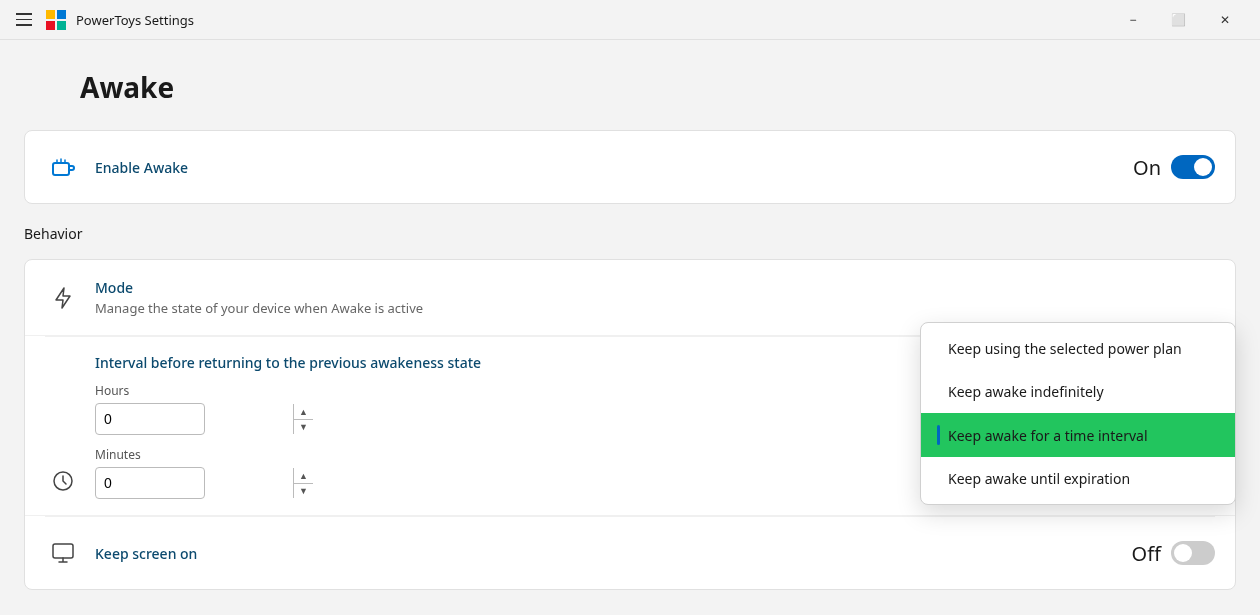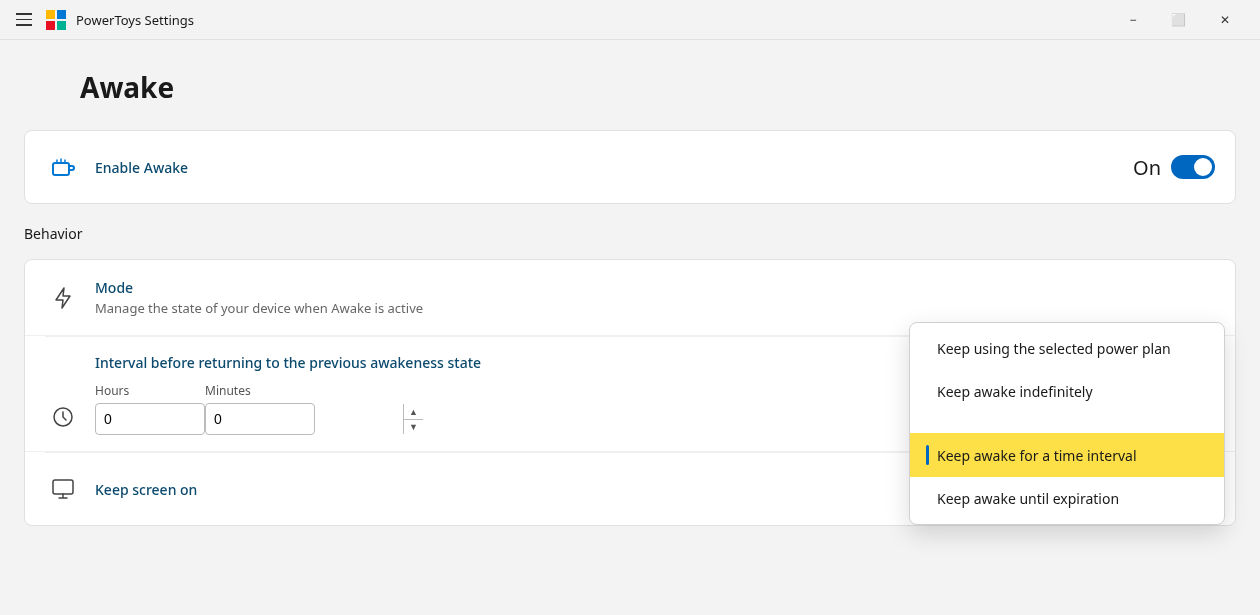--- a/index.html
+++ b/index.html
@@ -177,60 +177,60 @@
       font-size: 14px;
       font-weight: 400;
       color: #1a1a1a;
       padding: 12px 24px 8px 24px;
     }
 
     
     .dropdown-overlay {
       position: absolute;
       top: 282px;
-      right: 35px;
+      right: 24px;
       width: 316px;
       background: #ffffff;
       border: 1px solid #d0d0d0;
       border-radius: 8px;
       box-shadow: 0 8px 24px rgba(0,0,0,0.15);
       z-index: 100;
       padding: 4px 0;
     }
 
     .dropdown-item {
       padding: 12px 16px;
       font-size: 14px;
       color: #1a1a1a;
       cursor: pointer;
       display: flex;
       align-items: center;
       gap: 8px;
     }
     .dropdown-item.selected {
-      background: #fde047;
-      margin-top: 20px;
+      background: #22c55e;
     }
     .dropdown-item .selection-bar {
       width: 3px;
       height: 20px;
       background: #0067c0;
       border-radius: 2px;
       flex-shrink: 0;
     }
     .dropdown-item .no-bar {
       width: 3px;
       flex-shrink: 0;
     }
 
     
     svg { display: block; }
     .interval-spinners {
       display: flex;
-      gap: 0;
+      gap: 11px;
+      flex-direction: column;
     }
     .interval-spinner {
       display: flex;
       flex-direction: column;
       gap: 4px;
     }
     .interval-spinner-label {
       font-size: 12px;
       color: #555;
     }

